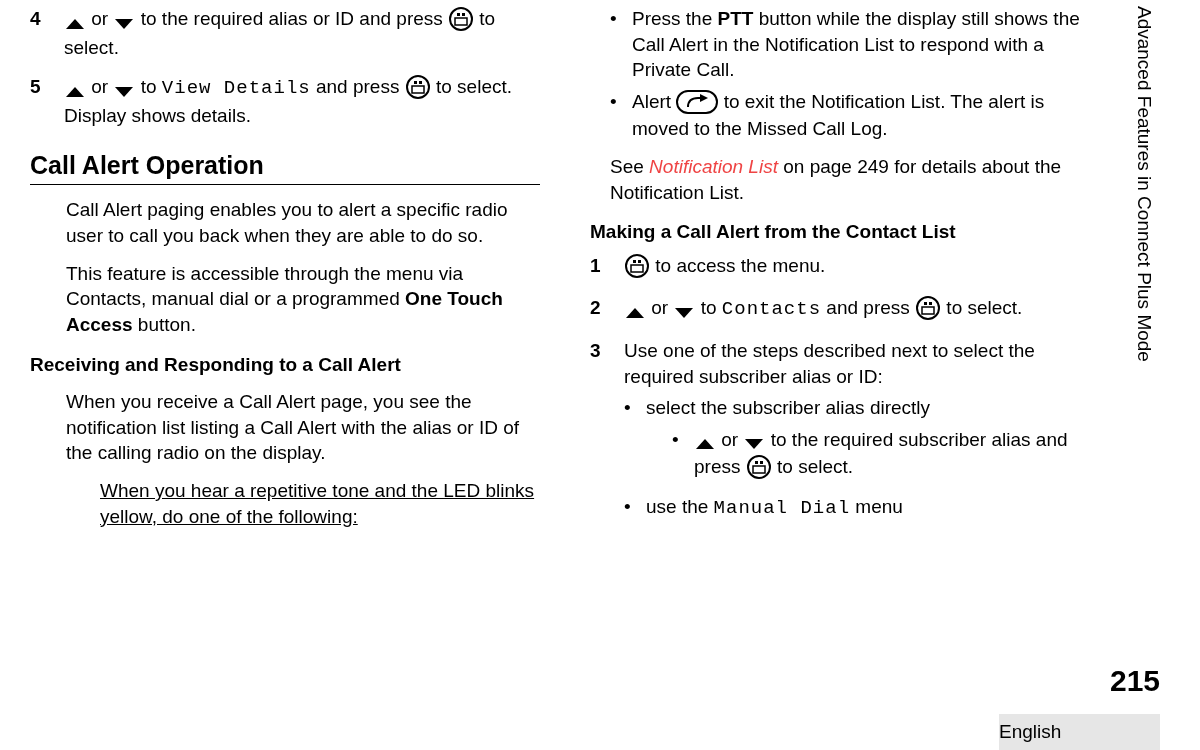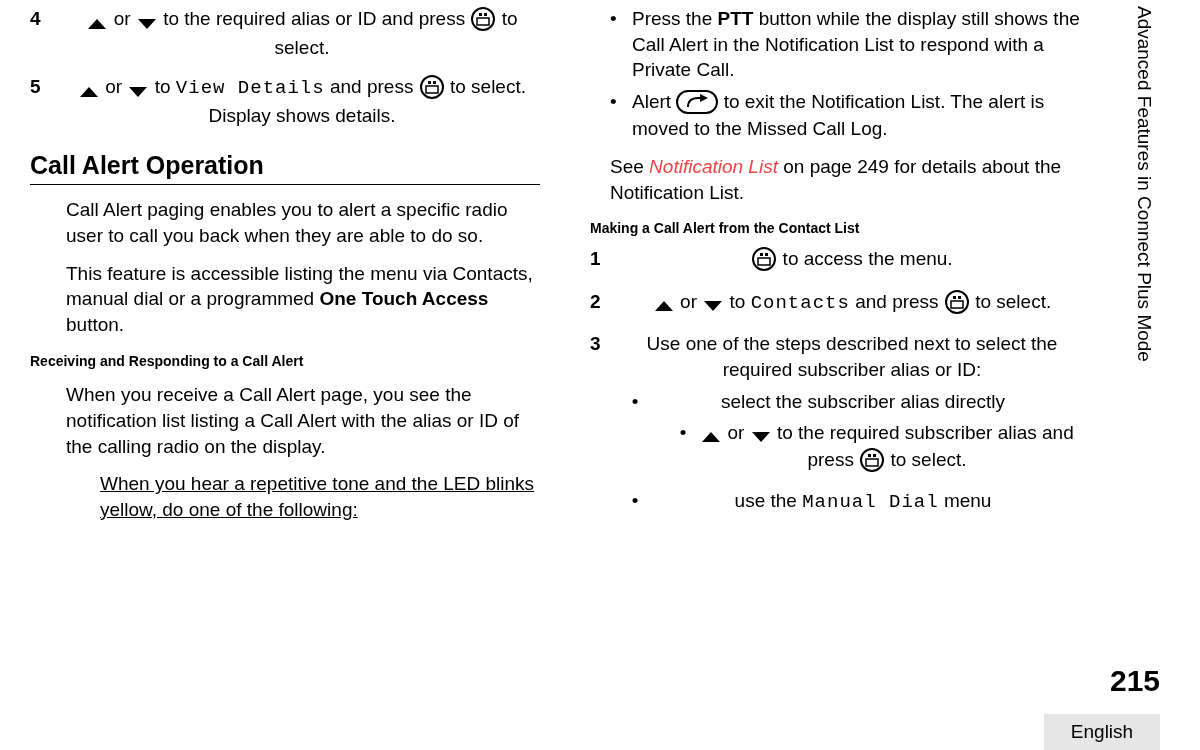--- a/index.html
+++ b/index.html
@@ -53,39 +53,38 @@
     text-align: right;
     font-size: 30px;
     font-weight: bold;
     color: #000;
     padding-right: 6px;
   }
   .lang-tab {
     position: absolute;
     right: 0;
     bottom: 0;
-    width: 116px;
+    width: 161px;
     height: 36px;
     background: #e6e6e6;
-    text-align: center;
     font-size: 19px;
     line-height: 36px;
   }
   .step { display: flex; margin: 6px 0 14px 0; }
   .step-num { width: 34px; font-weight: bold; flex: none; font-size: 19px; }
-  .step-body { flex: 1; text-align: center; }
+  .step-body { flex: 1; }
   h2.section {
     font-size: 25px;
     font-weight: bold;
     margin: 20px 0 2px 0;
     border-bottom: 1.5px solid #000;
     padding-bottom: 2px;
   }
   .para { margin: 12px 0 12px 36px; }
-  .subhead { font-weight: bold; margin: 14px 0 8px 0; font-size: 14px; }
+  .subhead { font-weight: bold; margin: 14px 0 8px 0; font-size: 19px; }
   .indent2 { margin-left: 70px; text-decoration: underline; }
   ul.bullets { list-style: none; padding: 0; margin: 6px 0 6px 36px; }
   ul.bullets > li { display: flex; margin: 6px 0; }
   ul.bullets > li > .b { width: 22px; flex: none; }
   ul.bullets > li > .t { flex: 1; }
   ul.subbullets { list-style: none; padding: 0; margin: 6px 0 6px 26px; }
   ul.subbullets > li { display: flex; margin: 6px 0; }
   ul.subbullets > li > .b { width: 22px; flex: none; }
   ul.subbullets > li > .t { flex: 1; }
   .mono { font-family: "Courier New", monospace; letter-spacing: 1px; }
@@ -133,21 +132,21 @@
             </svg></span><span> to select.</span>
         <div>Display shows details.</div>
       </div>
     </div>
 
     <h2 class="section">Call Alert Operation</h2>
 
     <div class="para">Call Alert paging enables you to alert a specific radio user to call you back when they are able to do so.</div>
 
     <div class="para">
-      <span>This feature is accessible listing the menu via Contacts, manual dial or a programmed </span><span class="bold">One Touch Access</span><span> button.</span>
+      <span>This feature is accessible through the menu via Contacts, manual dial or a programmed </span><span class="bold">One Touch Access</span><span> button.</span>
     </div>
 
     <div class="subhead">Receiving and Responding to a Call Alert</div>
 
     <div class="para">When you receive a Call Alert page, you see the notification list listing a Call Alert with the alias or ID of the calling radio on the display.</div>
 
     <div class="para indent2" style="margin-left:70px">When you hear a repetitive tone and the LED blinks yellow, do one of the following:</div>
 
   </div>
 

